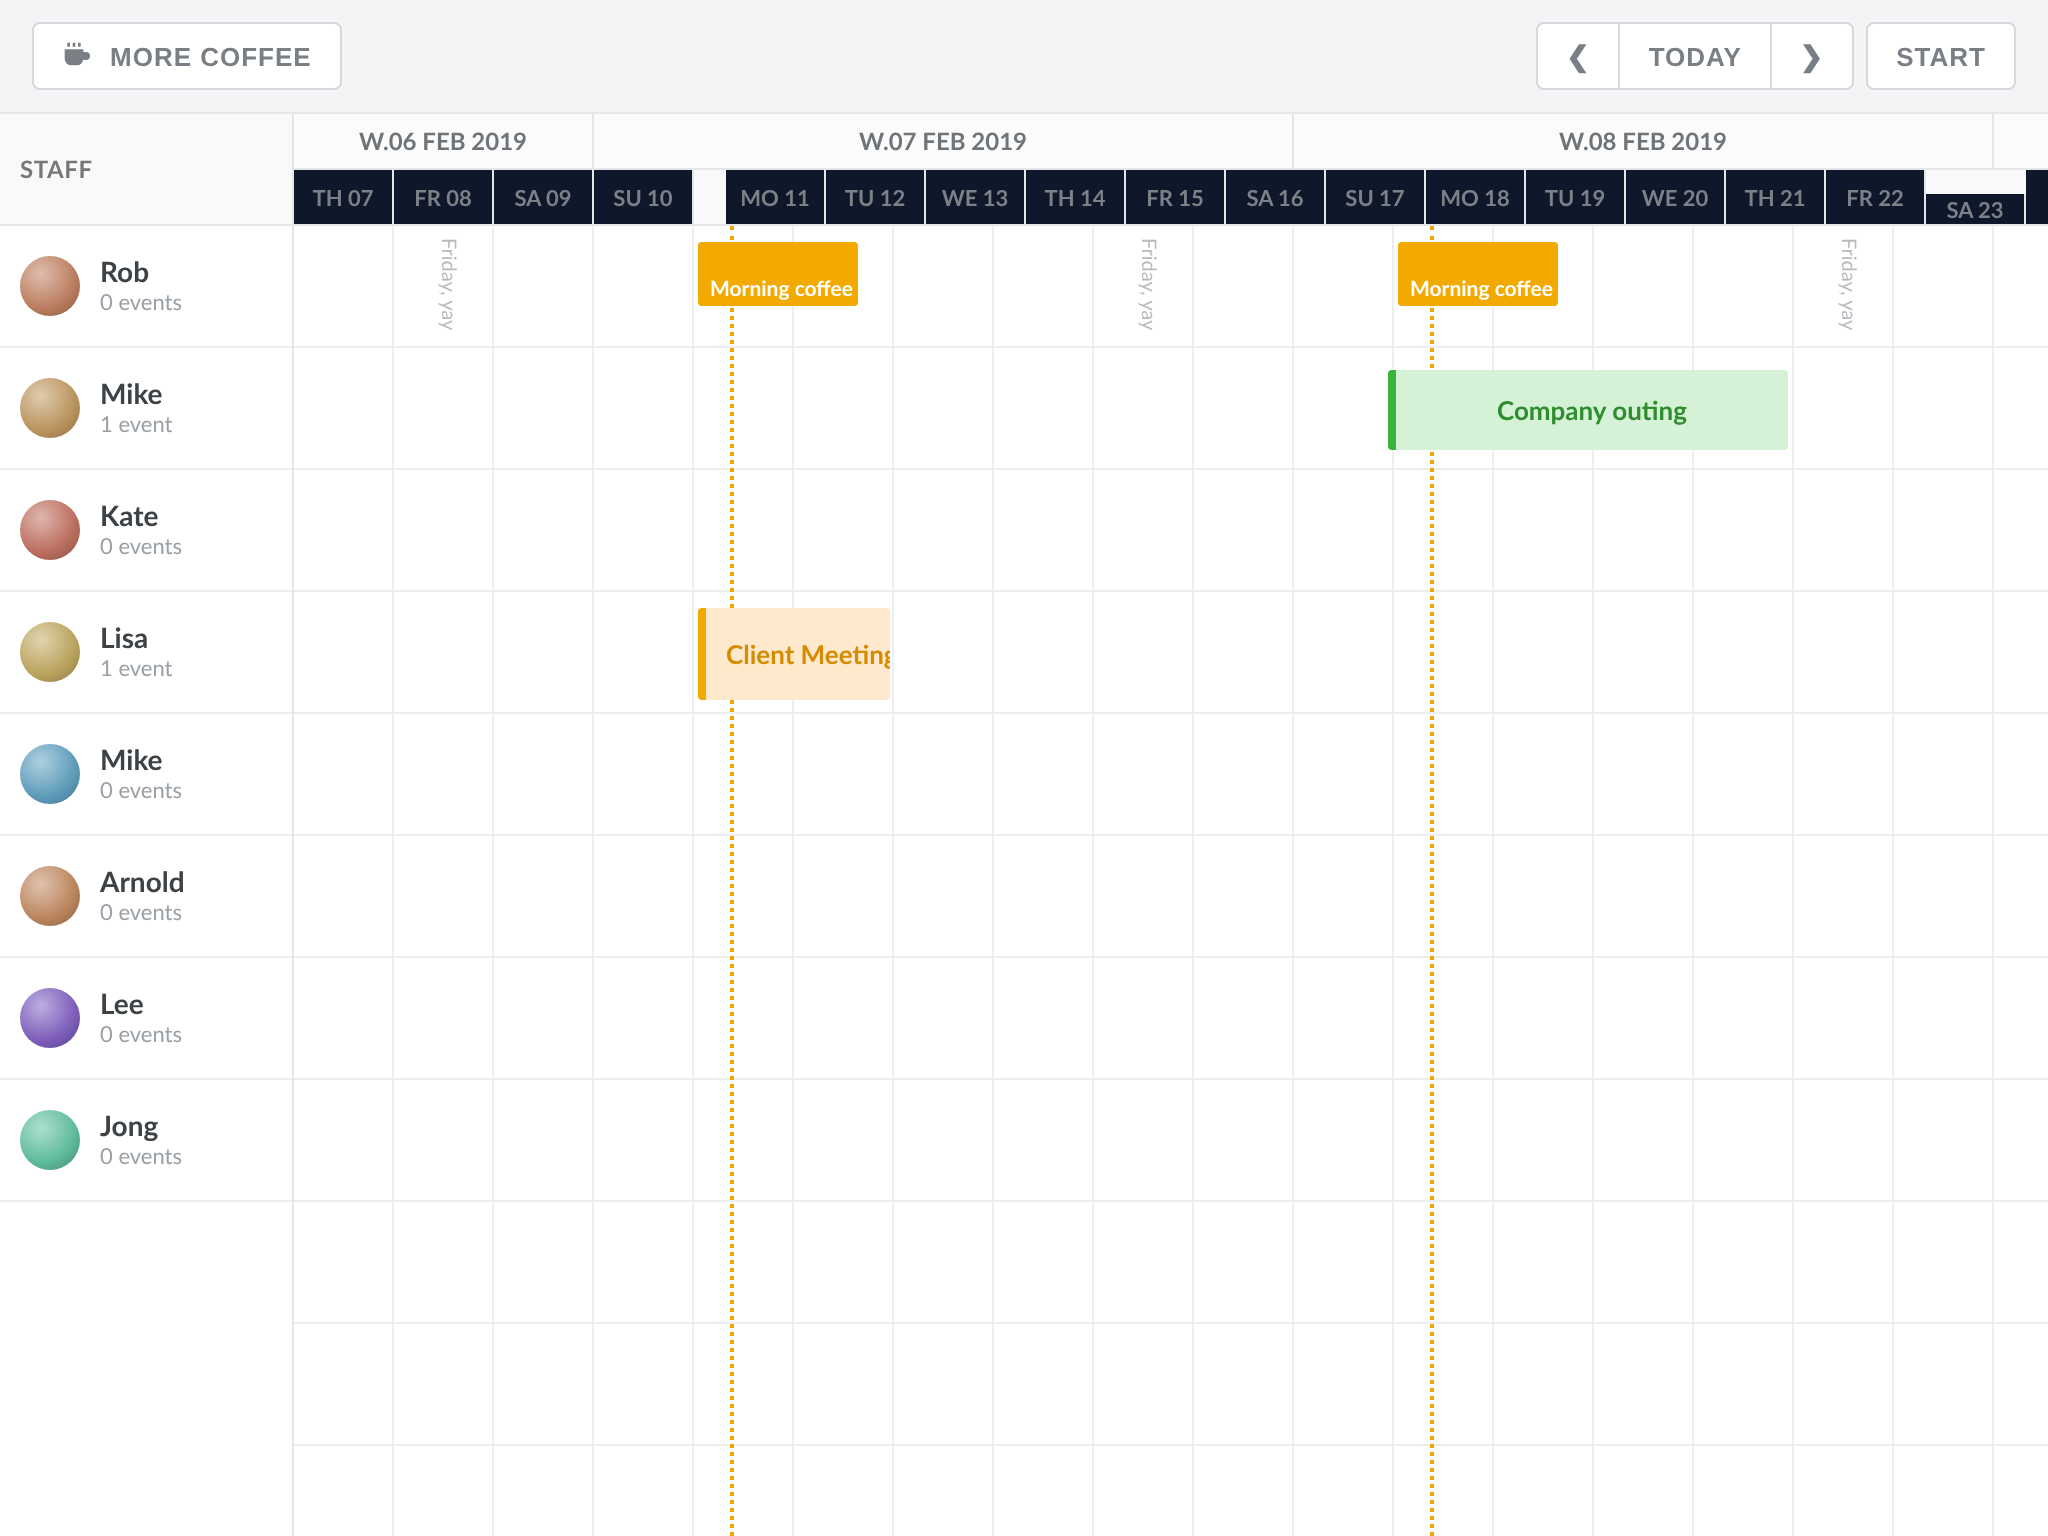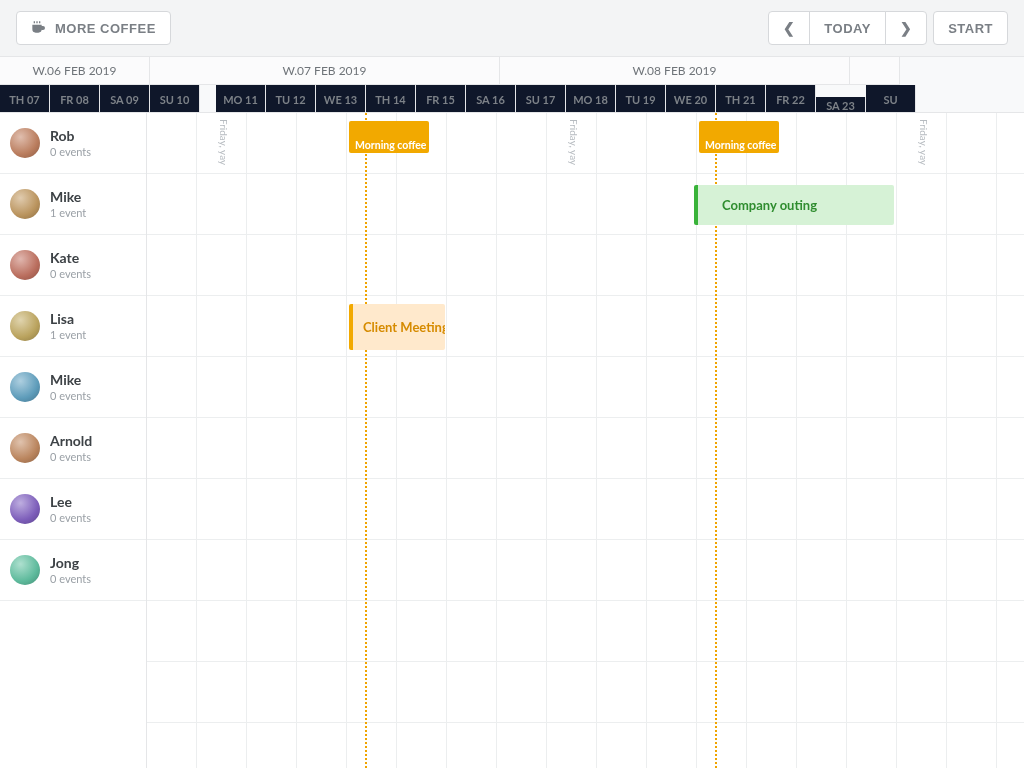--- a/index.html
+++ b/index.html
@@ -82,21 +82,21 @@
     position: absolute;
     left: 0; top: 0; height: var(--h-week);
     display: flex;
   }
   .dayrow { top: var(--h-week); height: var(--h-day); }
   .wk {
     flex: 0 0 auto;
     border-right: 1px solid #e5e6e8;
     border-bottom: 1px solid #e5e6e8;
     display: flex; align-items: center; justify-content: center;
-    font-size: 12px; font-weight: 400; color: #6f7479;
+    font-size: 12px; font-weight: 700; color: #6f7479;
     background: #fbfbfc;
   }
   .dy {
     flex: 0 0 auto;
     border-right: 1px solid #e5e6e8;
     display: flex; align-items: center; justify-content: center;
     font-size: 11px; font-weight: 700; color: #7c8187;
     background: #0f172a;
   }
   
@@ -170,22 +170,23 @@
     cursor: pointer;
   }
   .ev-orange { background: #f2a900; color: #fff; }
   .ev-green {
     height: 40px;
     background: #d6f2d6;
     border-left: 4px solid #39b339;
     color: #2f8d2f;
     font-size: 13px;
     line-height: 40px;
-    padding: 0 24px;
+    padding: 0 12px;
     border-radius: 2px;
+    text-align: center;
   }
   .ev-peach {
     height: 46px;
     background: #ffe9cc;
     border-left: 4px solid #f2a900;
     color: #d68b00;
     font-size: 13px;
     line-height: 46px;
     padding: 0 10px;
     border-radius: 2px;
@@ -227,20 +228,23 @@
     </div>
     <button class="btn">
         <span>START</span>
       </button>
   </div>
 </div>
 
 <div class="sheet">
 
   <div class="colhead">
+    <div class="corner">
+      <span>STAFF</span>
+    </div>
     <div class="colhead-scroll">
       <div class="weekrow" id="weekrow">
           <div class="wk" style="width: 150px;">W.06 FEB 2019</div>
           <div class="wk" style="width: 350px;">W.07 FEB 2019</div>
           <div class="wk" style="width: 350px;">W.08 FEB 2019</div>
           <div class="wk" style="width: 50px;"></div>
         </div>
       <div class="dayrow" id="dayrow">
           <div class="dy" style="width: 50px;">TH 07</div>
           <div class="dy" style="width: 50px;">FR 08</div>

